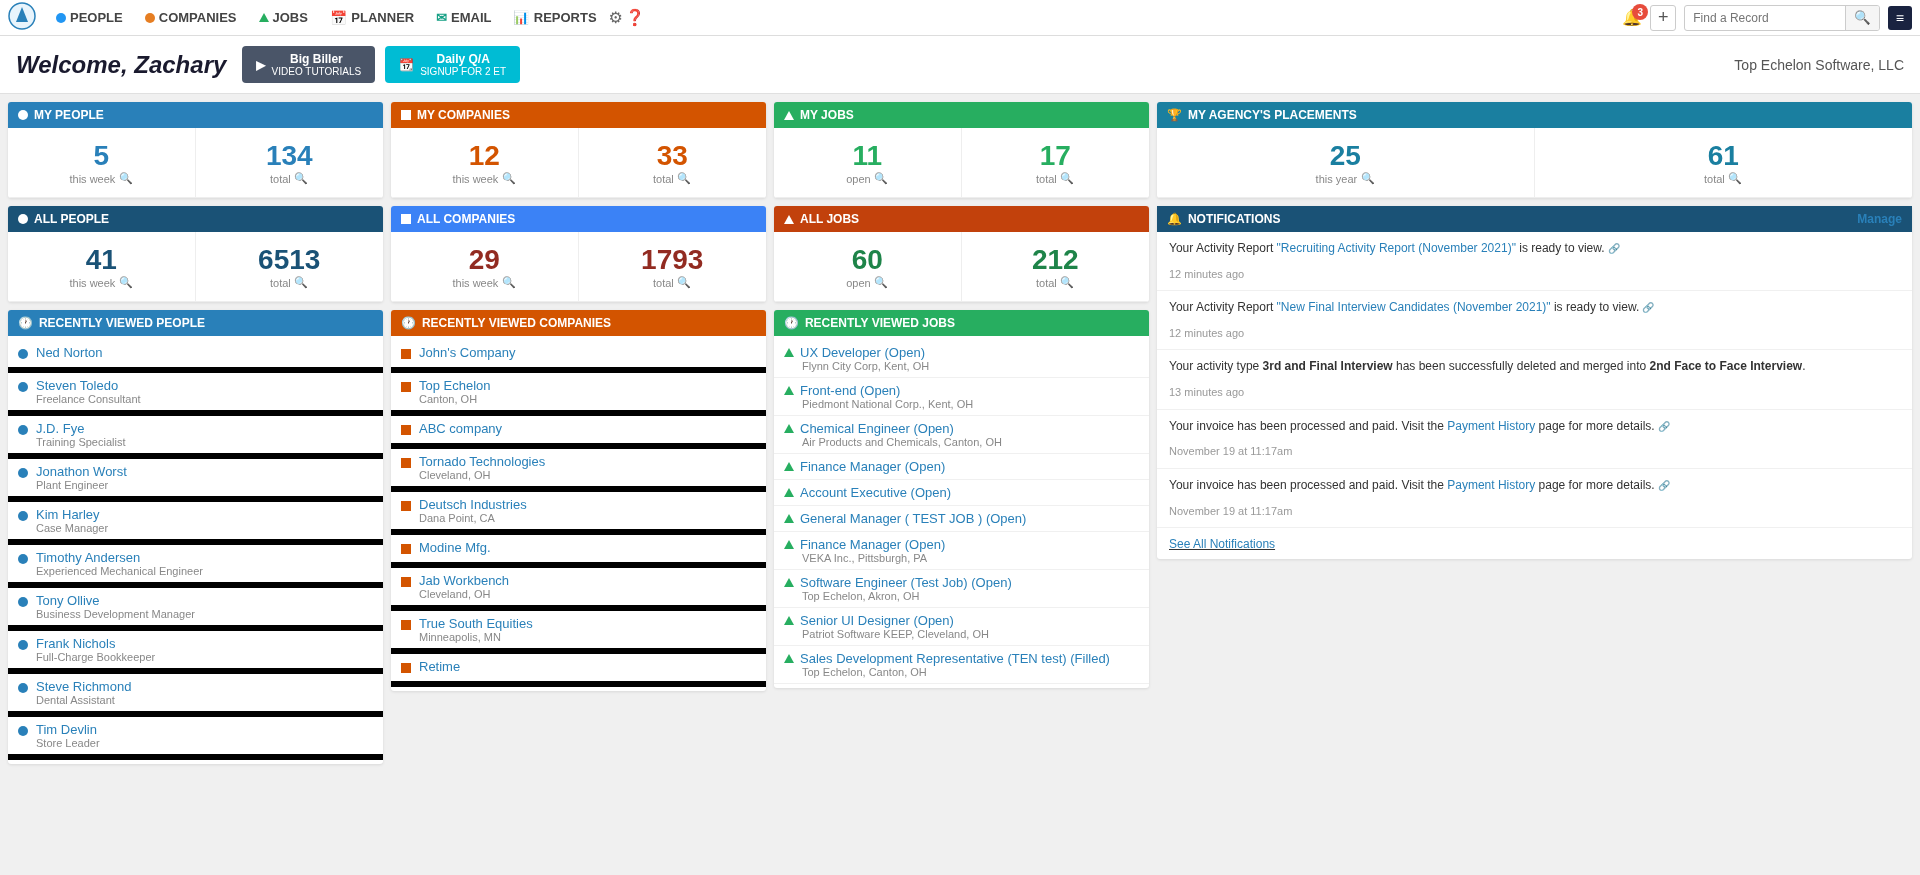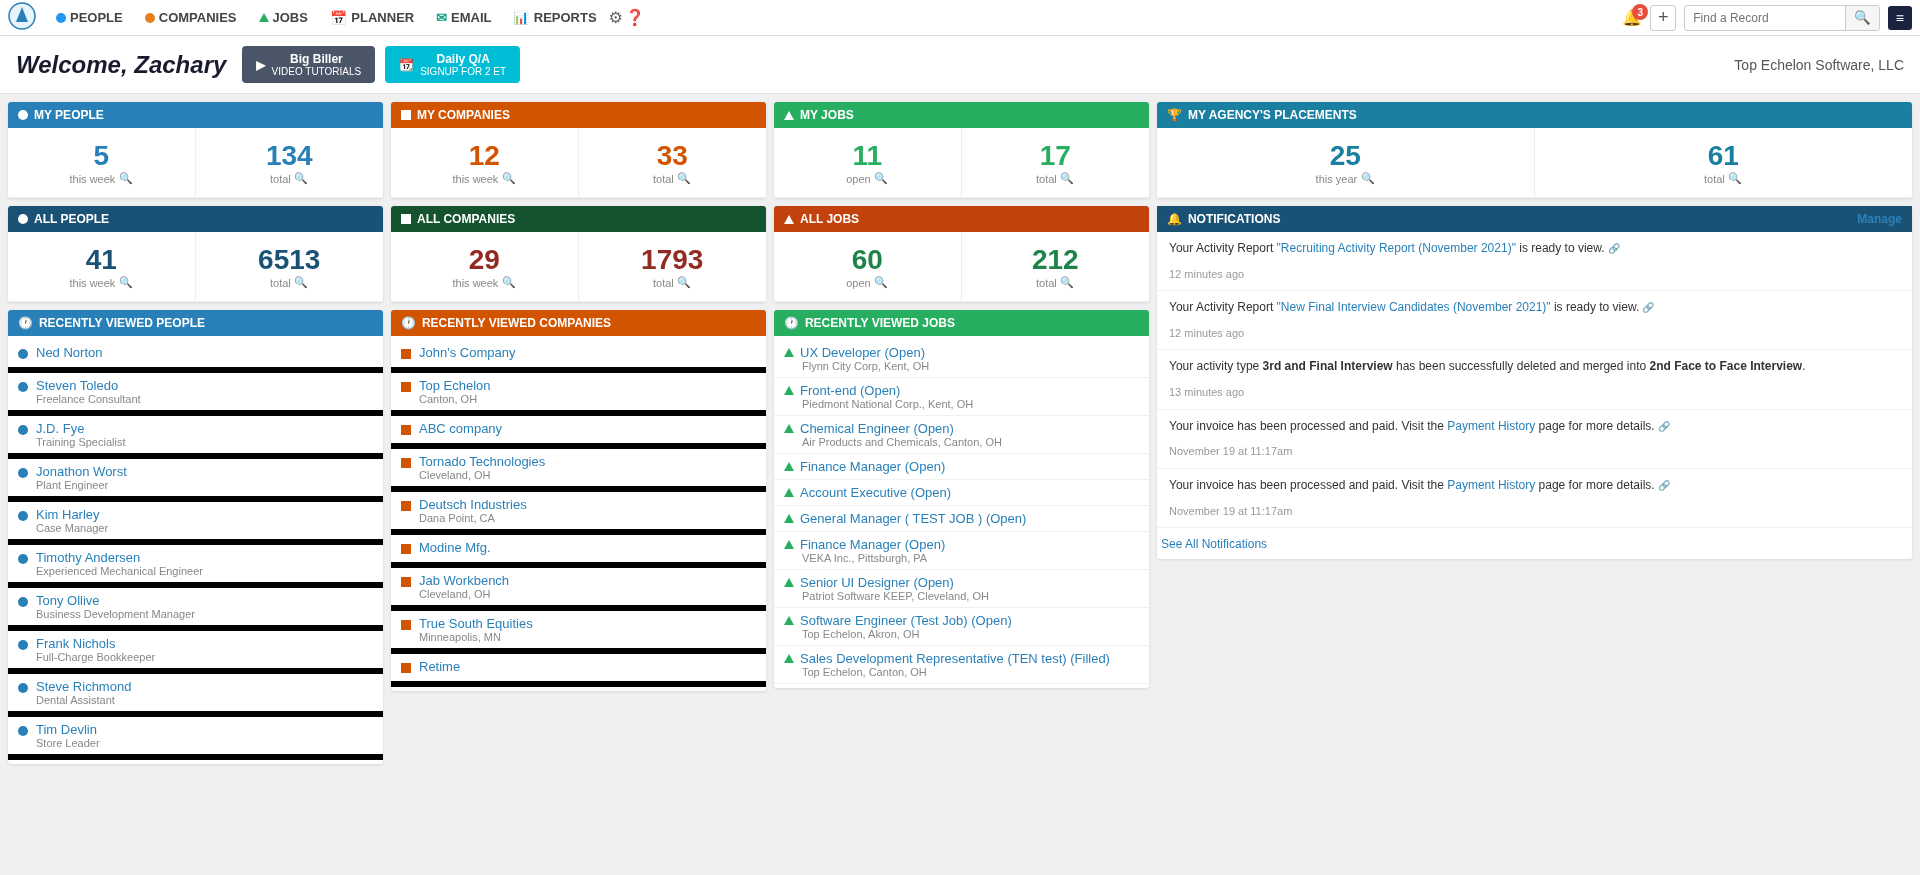--- a/index.html
+++ b/index.html
@@ -126,21 +126,21 @@
     .list-item-name { font-size: 13px; color: #2980b9; font-weight: 500; }
     .list-item-sub { font-size: 11px; color: #888; }
 
     
     .notif-panel { background: white; border-radius: 3px; box-shadow: 0 1px 3px rgba(0,0,0,0.1); }
     .notif-item { padding: 8px 12px; border-bottom: 1px solid #f0f0f0; font-size: 12px; line-height: 1.4; }
     .notif-item a { color: #2980b9; text-decoration: none; }
     .notif-time { color: #999; font-size: 11px; margin-top: 10px; }
     .notif-link-icon { color: #2980b9; font-size: 10px; }
     .manage-link { color: #2980b9; font-size: 12px; cursor: pointer; }
-    .see-all { padding: 8px 4px; }
+    .see-all { padding: 8px 12px; text-decoration: underline; }
     .see-all a { color: #2980b9; font-size: 12px; text-decoration: none; }
 
     
     .job-item { padding: 5px 10px; border-bottom: 1px solid #f0f0f0; cursor: pointer; }
     .job-item-header { display: flex; align-items: center; gap: 6px; }
     .job-item-title { font-size: 13px; color: #2980b9; font-weight: 500; }
     .job-item-sub { font-size: 11px; color: #888; margin-left: 18px; }
 
     .triangle-sm { width: 0; height: 0; border-left: 5px solid transparent; border-right: 5px solid transparent; border-bottom: 9px solid #27ae60; display: inline-block; flex-shrink: 0; }
     .sq-orange { width: 10px; height: 10px; background: #d35400; display: inline-block; flex-shrink: 0; }
@@ -393,21 +393,21 @@
           <div class="stat-number orange">33</div>
           <div class="stat-label">
             <span>total</span>
             <span class="search-icon">🔍</span>
           </div>
         </div>
       </div>
     </div>
 
     <div class="card">
-      <div class="card-header" style="background:#14532d;">
+      <div class="card-header" style="background:#3b82f6;">
         <span class="sq-orange" style="background:white;"></span>
         <span>ALL COMPANIES</span>
       </div>
       <div class="stat-row">
         <div class="stat-cell">
           <div class="stat-number" style="color:#922b21;">29</div>
           <div class="stat-label">
             <span>this week</span>
             <span class="search-icon">🔍</span>
           </div>
@@ -612,30 +612,30 @@
           <div class="job-item">
     <div class="job-item-header">
       <span class="triangle-sm"></span>
       <span class="job-item-title">Finance Manager (Open)</span>
     </div>
     <div class="job-item-sub">VEKA Inc., Pittsburgh, PA</div>
   </div>
           <div class="job-item">
     <div class="job-item-header">
       <span class="triangle-sm"></span>
+      <span class="job-item-title">Software Engineer (Test Job) (Open)</span>
+    </div>
+    <div class="job-item-sub">Top Echelon, Akron, OH</div>
+  </div>
+          <div class="job-item">
+    <div class="job-item-header">
+      <span class="triangle-sm"></span>
       <span class="job-item-title">Senior UI Designer (Open)</span>
     </div>
     <div class="job-item-sub">Patriot Software KEEP, Cleveland, OH</div>
-  </div>
-          <div class="job-item">
-    <div class="job-item-header">
-      <span class="triangle-sm"></span>
-      <span class="job-item-title">Software Engineer (Test Job) (Open)</span>
-    </div>
-    <div class="job-item-sub">Top Echelon, Akron, OH</div>
   </div>
           <div class="job-item">
     <div class="job-item-header">
       <span class="triangle-sm"></span>
       <span class="job-item-title">Sales Development Representative (TEN test) (Filled)</span>
     </div>
     <div class="job-item-sub">Top Echelon, Canton, OH</div>
   </div>
         </div>
     </div>

